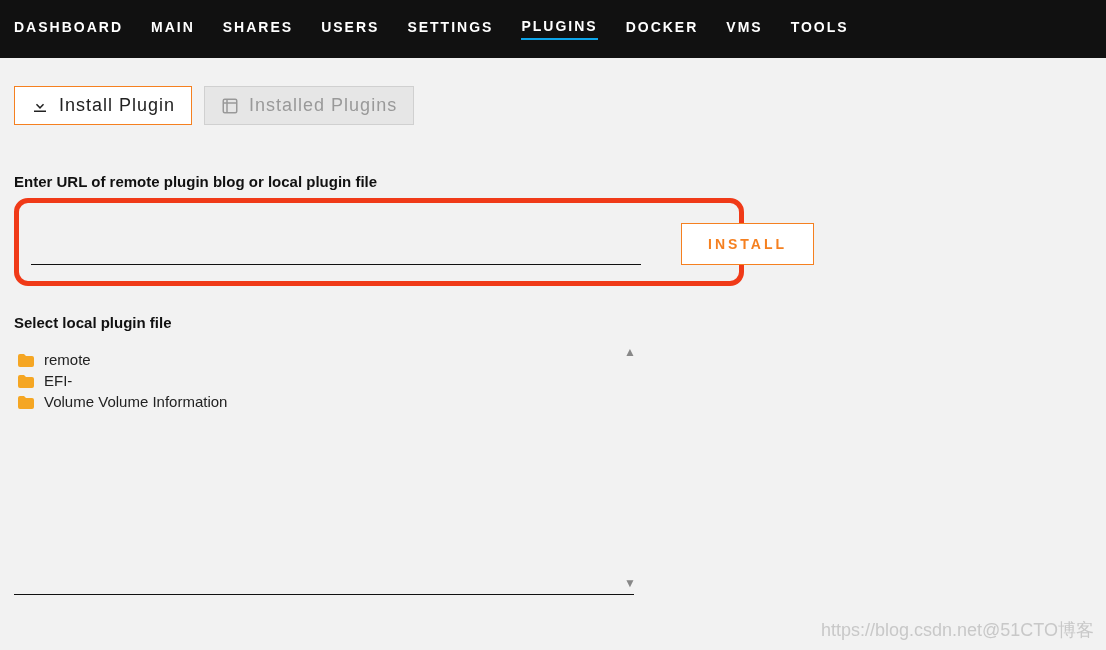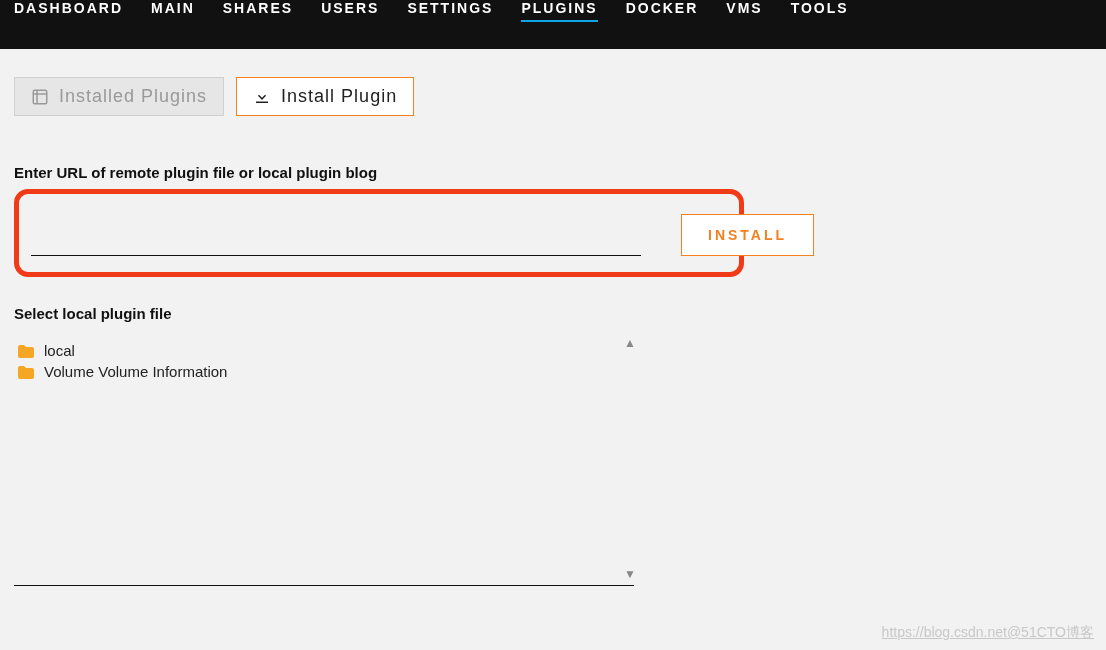--- a/index.html
+++ b/index.html
@@ -7,23 +7,23 @@
     font-family: "Helvetica Neue", Arial, sans-serif;
     background: #f2f2f2;
     width: 1106px;
     height: 650px;
     overflow: hidden;
     position: relative;
   }
   
   .nav {
     background: #111;
-    height: 49px;
-    display: flex;
-    align-items: flex-start;
+    height: 58px;
+    display: flex;
+    align-items: center;
     padding: 0 14px;
     gap: 28px;
   }
   .nav-item {
     color: #fff;
     font-weight: 700;
     font-size: 14px;
     letter-spacing: 2px;
     text-transform: uppercase;
     cursor: pointer;
@@ -133,81 +133,88 @@
     cursor: pointer;
   }
   .scroll-arrow.up { top: 0; }
   .scroll-arrow.down { bottom: 4px; }
   
   .watermark {
     position: absolute;
     bottom: 8px;
     right: 12px;
     color: #c8c8c8;
-    font-size: 14px;
-    text-decoration: underline;
+    font-size: 18px;
   }
 </style>
 </head>
 <body>
 
 <div class="nav">
   <div class="nav-item">DASHBOARD</div>
   <div class="nav-item">MAIN</div>
   <div class="nav-item">SHARES</div>
   <div class="nav-item">USERS</div>
   <div class="nav-item">SETTINGS</div>
   <div class="nav-item active">PLUGINS</div>
   <div class="nav-item">DOCKER</div>
   <div class="nav-item">VMS</div>
   <div class="nav-item">TOOLS</div>
 </div>
 
 <div class="content">
 
   <div class="tabs">
+    <div class="tab active">
+      <span class="icon-wrap">
+        <svg width="18" height="18" viewBox="0 0 24 24" fill="#222">
+          <path d="M12 3v10l-4-4-1.4 1.4L12 16l5.4-5.6L16 9l-4 4V3h0z"></path>
+          <rect x="4" y="18" width="16" height="2"></rect>
+        </svg>
+      </span>
+      <span>Install Plugin</span>
+    </div>
     <div class="tab inactive">
       <span class="icon-wrap">
         <svg width="18" height="18" viewBox="0 0 24 24" fill="none" stroke="#999" stroke-width="2">
           <rect x="3" y="3" width="18" height="18" rx="2"></rect>
           <path d="M8 3v18M3 8h18"></path>
         </svg>
       </span>
       <span>Installed Plugins</span>
     </div>
-    <div class="tab active">
-      <span class="icon-wrap">
-        <svg width="18" height="18" viewBox="0 0 24 24" fill="#222">
-          <path d="M12 3v10l-4-4-1.4 1.4L12 16l5.4-5.6L16 9l-4 4V3h0z"></path>
-          <rect x="4" y="18" width="16" height="2"></rect>
-        </svg>
-      </span>
-      <span>Install Plugin</span>
-    </div>
   </div>
 
-  <div class="label">Enter URL of remote plugin file or local plugin blog</div>
+  <div class="label">Enter URL of remote plugin blog or local plugin file</div>
 
   <div class="highlight-box">
     <input class="url-input" type="text" value="" style="">
     <button class="install-btn">INSTALL</button>
   </div>
 
   <div class="file-section">
     <div class="label">Select local plugin file</div>
     <div class="file-list">
       <div class="scroll-arrow up">▲</div>
 
       <div class="file-item">
         <span class="folder-icon">
           <svg width="16" height="13" viewBox="0 0 16 13">
               <path fill="#f5a623" d="M0 2a2 2 0 012-2h4l2 2h6a2 2 0 012 2v7a2 2 0 01-2 2H2a2 2 0 01-2-2V2z"></path>
             </svg>
         </span>
-        <span>local</span>
+        <span>remote</span>
+      </div>
+      <div class="file-item">
+        <span class="folder-icon">
+          <svg width="16" height="13" viewBox="0 0 16 13">
+              <path fill="#f5a623" d="M0 2a2 2 0 012-2h4l2 2h6a2 2 0 012 2v7a2 2 0 01-2 2H2a2 2 0 01-2-2V2z"></path>
+            </svg>
+        </span>
+        <span>EFI-</span>
       </div>
       <div class="file-item">
         <span class="folder-icon">
           <svg width="16" height="13" viewBox="0 0 16 13">
               <path fill="#f5a623" d="M0 2a2 2 0 012-2h4l2 2h6a2 2 0 012 2v7a2 2 0 01-2 2H2a2 2 0 01-2-2V2z"></path>
             </svg>
         </span>
         <span>Volume Volume Information</span>
       </div>
 

